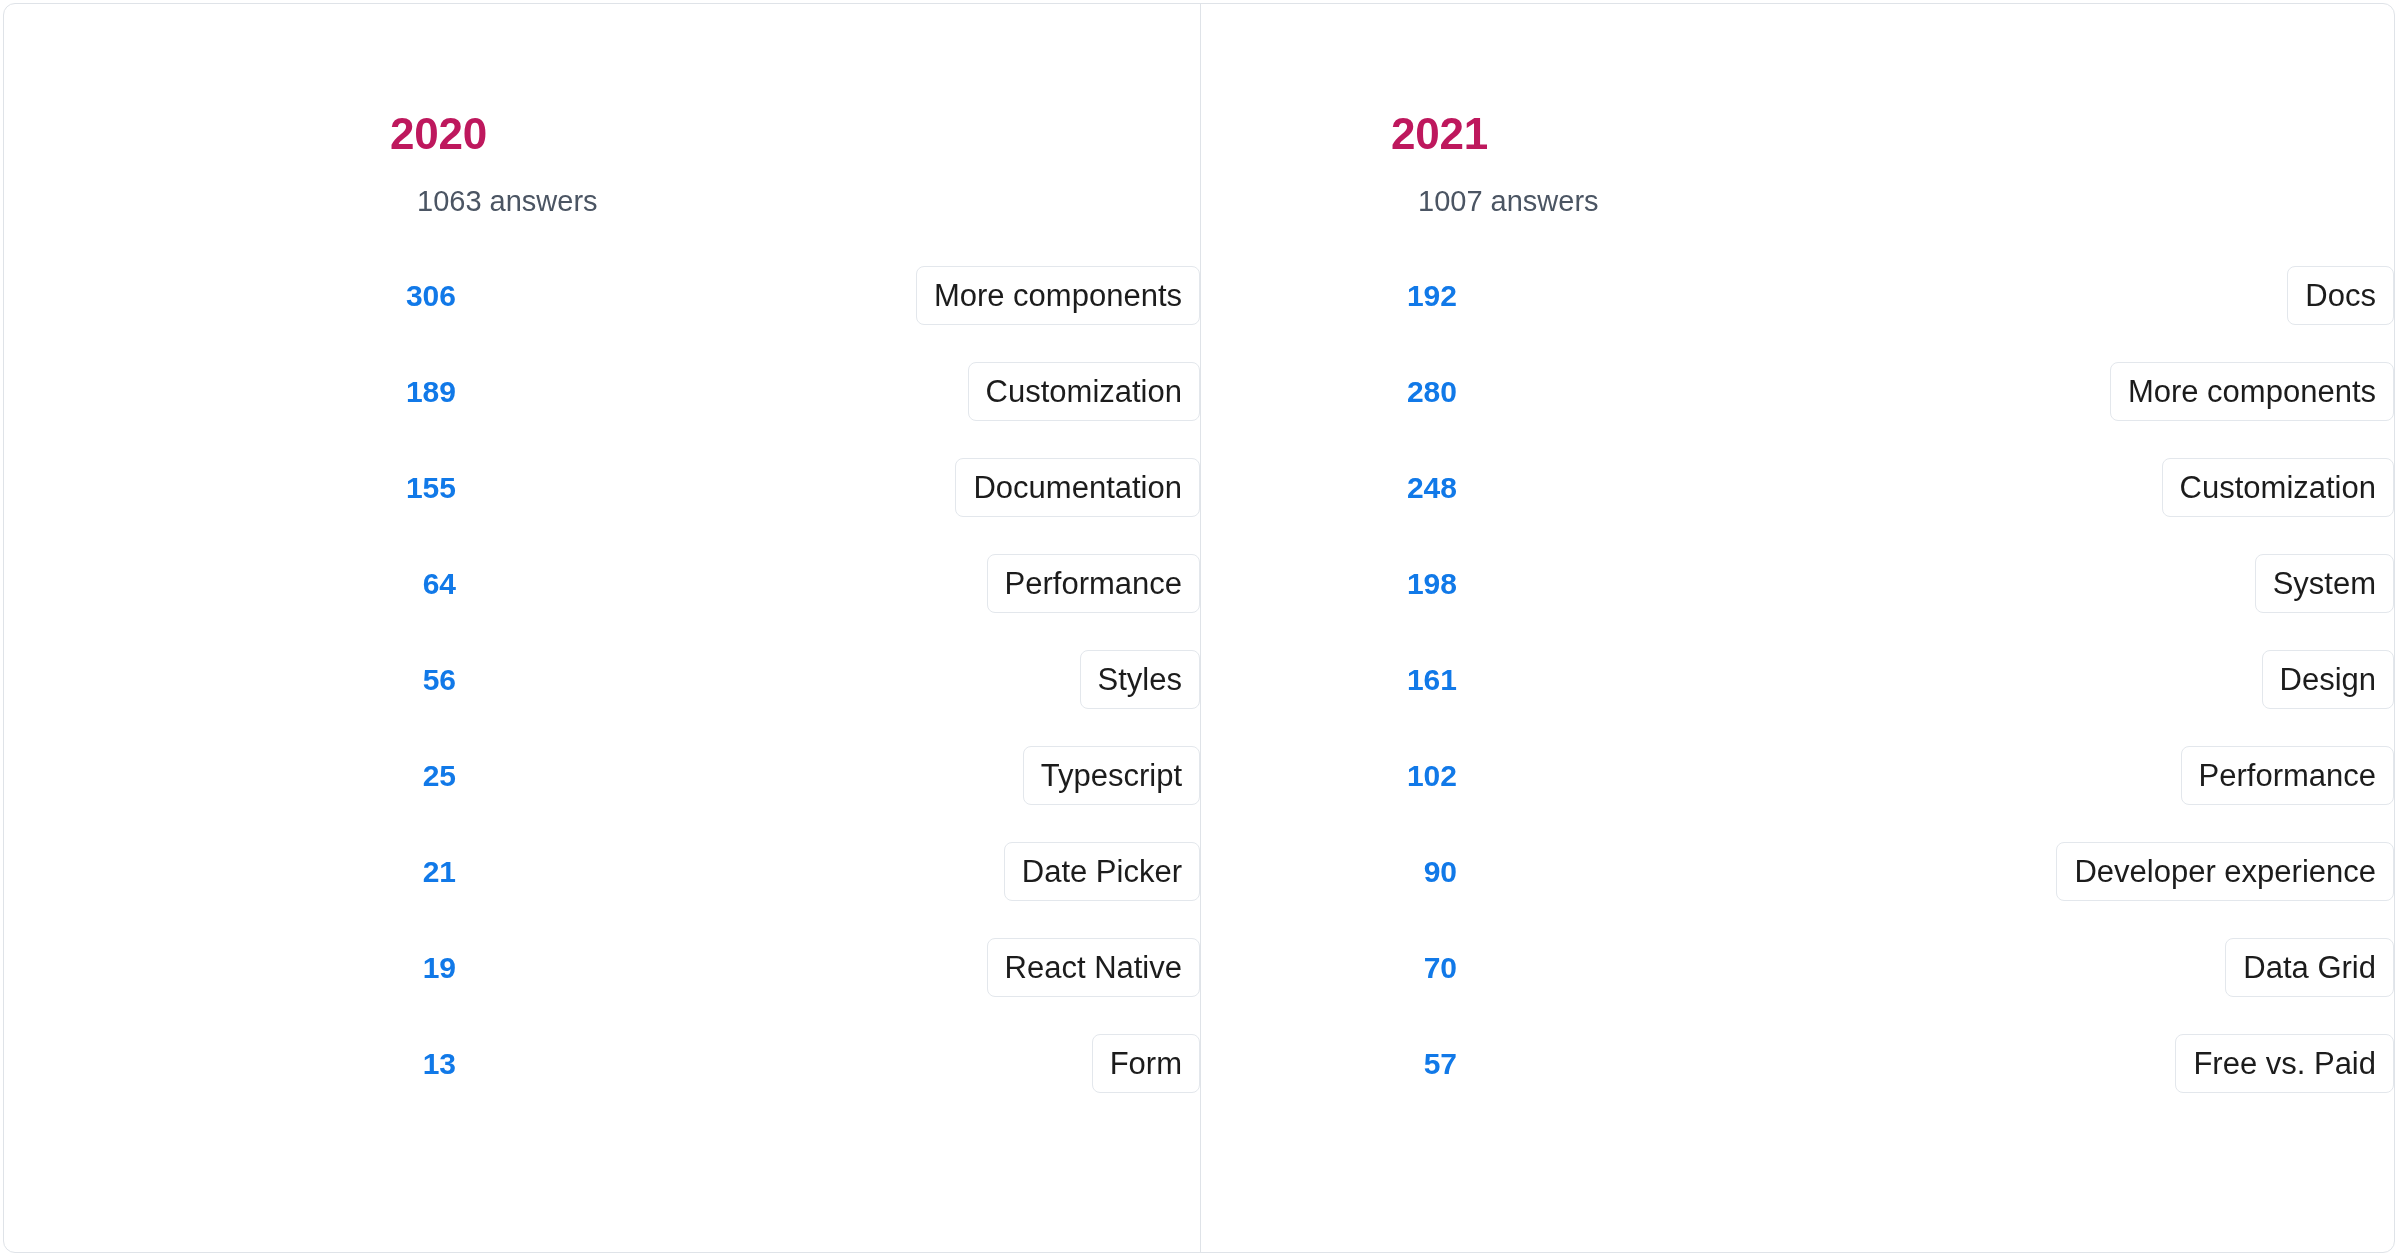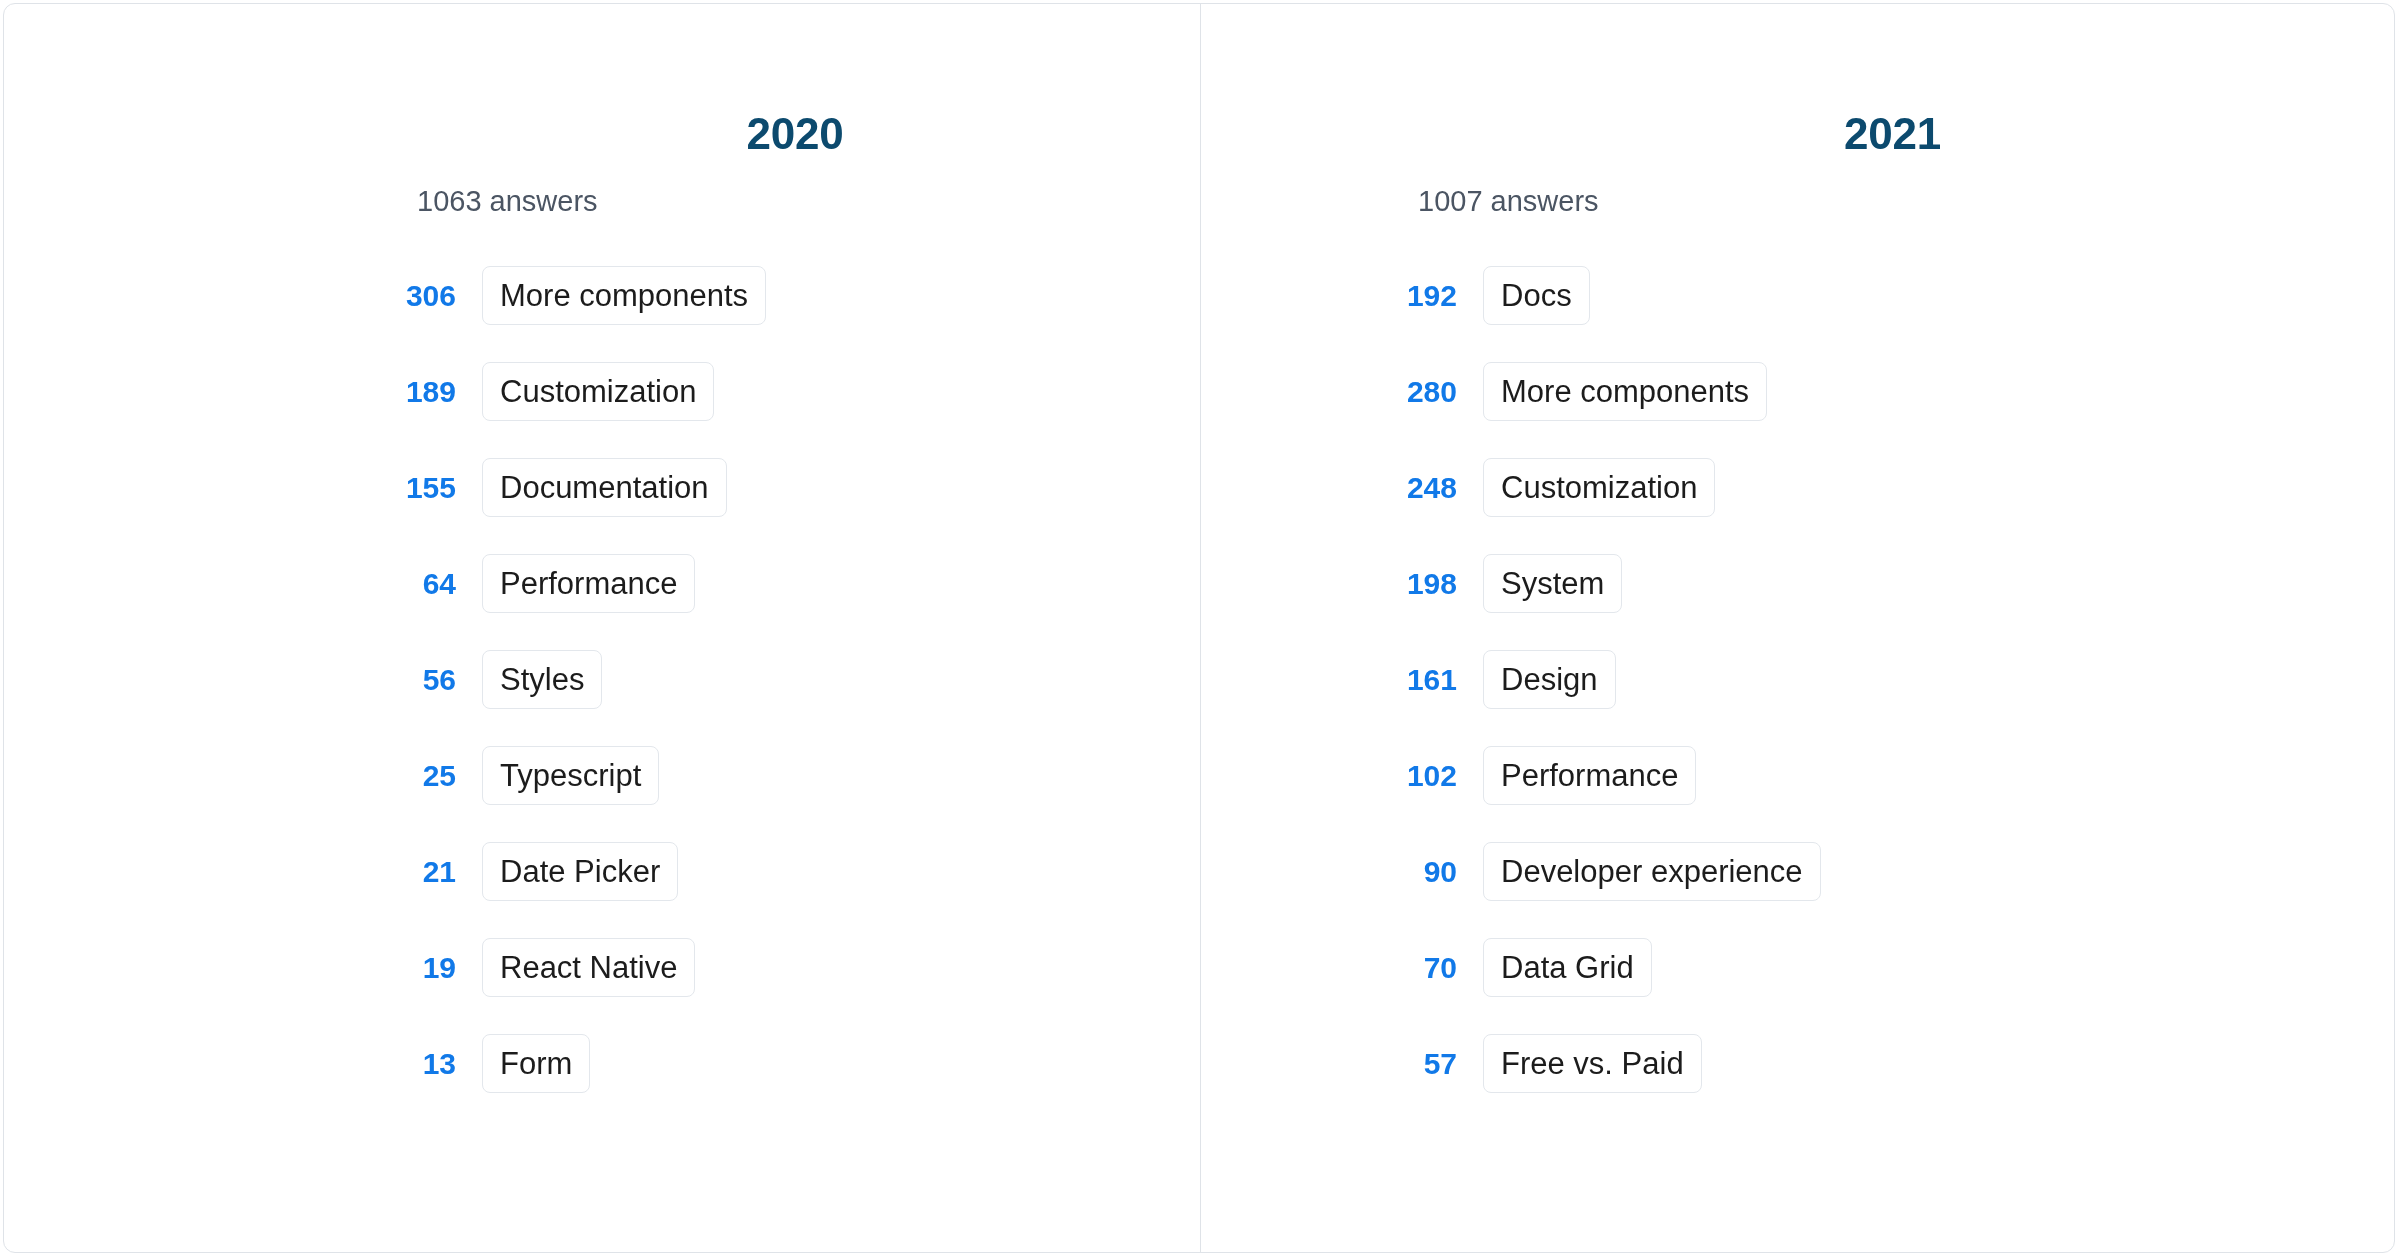--- a/index.html
+++ b/index.html
@@ -44,25 +44,24 @@
     height: 100%;
     flex: 0 0 1px;
   }
 
   .panel-inner-2020 { padding-left: 386px; }
   .panel-inner-2021 { padding-left: 190px; }
 
   .year-title {
     font-size: 44px;
     font-weight: bold;
-    color: #0c4a6e;
+    color: #be185d;
     letter-spacing: -0.2px;
     line-height: 1;
     margin: 0 0 0 0;
-    text-align: center;
   }
 
   .answers-count {
     font-size: 29px;
     font-weight: normal;
     color: #4b5563;
     line-height: 1;
     margin-top: 31px;
     margin-left: 27px;
   }
@@ -72,20 +71,21 @@
     list-style: none;
     padding: 0;
   }
 
   .rank-row {
     display: flex;
     flex-direction: row;
     align-items: center;
     height: 59px;
     margin-bottom: 37px;
+    justify-content: space-between;
   }
 
   .rank-value {
     width: 66px;
     text-align: right;
     font-size: 30px;
     font-weight: bold;
     color: #1179e8;
     line-height: 1;
     flex: 0 0 66px;

